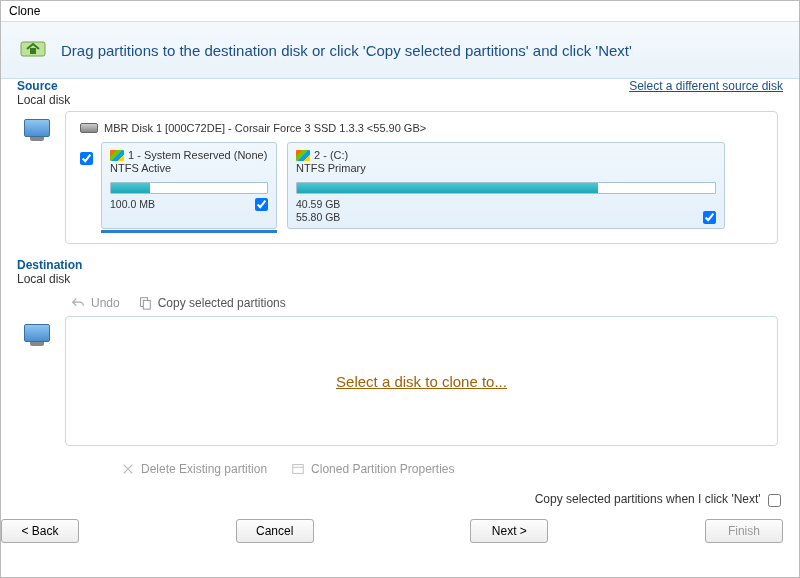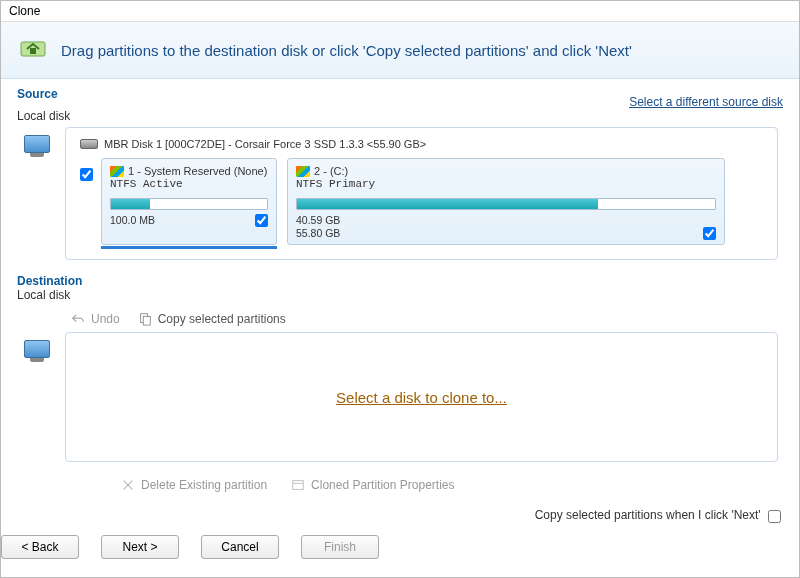--- a/index.html
+++ b/index.html
@@ -4,45 +4,45 @@
 <style>
 * { box-sizing: border-box; margin: 0; padding: 0; }
 body { font-family: "Segoe UI", Tahoma, sans-serif; font-size: 12px; background: #fff; width: 800px; height: 578px; overflow: hidden; border: 1px solid #bbb; }
 .title-bar { padding: 3px 8px; background: #fff; border-bottom: 1px solid #ddd; font-size: 12px; }
 .banner { display: flex; align-items: center; gap: 12px; padding: 12px 16px; background: linear-gradient(#f4f9fd,#eaf3fb); border-bottom: 1px solid #cfe0ee; }
 .banner-icon { width: 32px; height: 32px; display:flex; align-items:center; justify-content:center; }
 .banner-text { color: #1a4f8a; font-size: 15px; }
 .section-header { display:flex; justify-content:space-between; align-items:center; padding: 0 16px 0 16px; }
 .section-title { color: #0b5999; font-weight: bold; font-size: 12px; }
 .section-sub { padding: 0 16px 4px 16px; color: #333; font-size: 12px; }
-.link { color: #1a4f8a; text-decoration: underline; cursor: pointer; font-size: 12px; margin-top: 16px; }
+.link { color: #1a4f8a; text-decoration: underline; cursor: pointer; font-size: 12px; }
 .content-row { display:flex; gap: 8px; padding: 0 21px 8px 16px; }
 .side-icon { width: 40px; padding-top: 8px; display:flex; justify-content:center; }
 .main-area { flex: 1; }
 .disk-box { border: 1px solid #c8d8e8; border-radius: 4px; padding: 10px 14px 14px 14px; background: #fff; }
 .disk-head { display:flex; align-items:center; gap:6px; margin-bottom:8px; font-size:11px; color:#333; }
 .disk-row { display:flex; align-items:flex-start; gap:8px; }
 .parts { display:flex; gap:10px; flex:1; }
 .part { border:1px solid #b8cee0; border-radius:3px; background: linear-gradient(#f0f7fd,#e4f0fa); padding:6px 8px 4px 8px; position:relative; display:flex; flex-direction:column; }
 .part-head { display:flex; align-items:center; gap:4px; font-size:11px; color:#333; }
-.part-sub { font-size:11px; color:#333; margin-top:1px;font-family:Liberation Mono, monospace; }
+.part-sub { font-size:11px; color:#333; margin-top:1px; }
 .usage-bar { height:12px; border:1px solid #a8c0d4; background:#fff; margin-top:8px; border-radius:1px; overflow:hidden; }
 .usage-fill { height:100%; background: linear-gradient(#4dc8d4,#1ba8b4); }
 .part-foot { font-size:10.5px; color:#333; margin-top:4px; line-height:1.25; position:relative; }
 .part-check { position:absolute; right:0; bottom:0; }
 .part-selected-underline { position:absolute; left:-1px; right:-1px; bottom:-5px; height:3px; background:#2a7fd4; }
 .toolbar { display:flex; gap:18px; padding: 6px 0 6px 70px; align-items:center; }
 .tool-btn { display:flex; align-items:center; gap:6px; color:#555; cursor:pointer; font-size:12px; }
 .tool-btn.disabled { color:#999; cursor:default; }
 .dest-box { border:1px solid #c8d8e8; border-radius:4px; background:#fff; height:130px; display:flex; align-items:center; justify-content:center; }
 .dest-link { color:#a16207; text-decoration:underline; font-size:15px; cursor:pointer; }
 .bottom-tools { display:flex; gap:24px; padding:8px 0 6px 120px; }
 .footer-opt { text-align:right; padding: 10px 18px 6px 0; font-size:12px; color:#333; }
 .footer-opt input { vertical-align:middle; margin-left:4px; }
-.btn-row { display:flex; gap:22px; justify-content:flex-start; padding: 6px 24px 12px 0; }
+.btn-row { display:flex; gap:0; justify-content:space-between; padding: 6px 16px 12px 0; }
 .btn { min-width:78px; padding:4px 10px; border:1px solid #aaa; background:linear-gradient(#fdfdfd,#ececec); border-radius:3px; font-size:12px; cursor:pointer; text-align:center; }
 .btn:disabled { color:#999; cursor:default; }
 .hdd-icon { width:18px; height:10px; background:linear-gradient(#ccc,#888); border:1px solid #666; border-radius:2px; display:inline-block; }
 .pc-monitor { width:26px; height:18px; background:linear-gradient(#8fc6f2,#4a8fd0); border:1px solid #3a6fa0; border-radius:2px; position:relative; }
 .pc-stand { width:14px; height:4px; background:#888; margin:0 auto; border-radius:0 0 2px 2px; }
 .flag-icon { width:14px; height:11px; background:linear-gradient(135deg,#ff6a00 0 25%,#7cbf00 25% 50%,#00a2e8 50% 75%,#ffd400 75% 100%); display:inline-block; border-radius:1px; }
 svg.icon { width:14px; height:14px; }
 </style>
 </head>
 <body>
@@ -171,16 +171,16 @@
 
 <div class="footer-opt">
   <label>
     <span>Copy selected partitions when I click 'Next'</span>
     <input type="checkbox" style="">
   </label>
 </div>
 
 <div class="btn-row">
   <button class="btn">&lt; Back</button>
+  <button class="btn">Cancel</button>
   <button class="btn">Next &gt;</button>
-  <button class="btn">Cancel</button>
   <button class="btn" disabled="">Finish</button>
 </div>
 
 </body></html>

